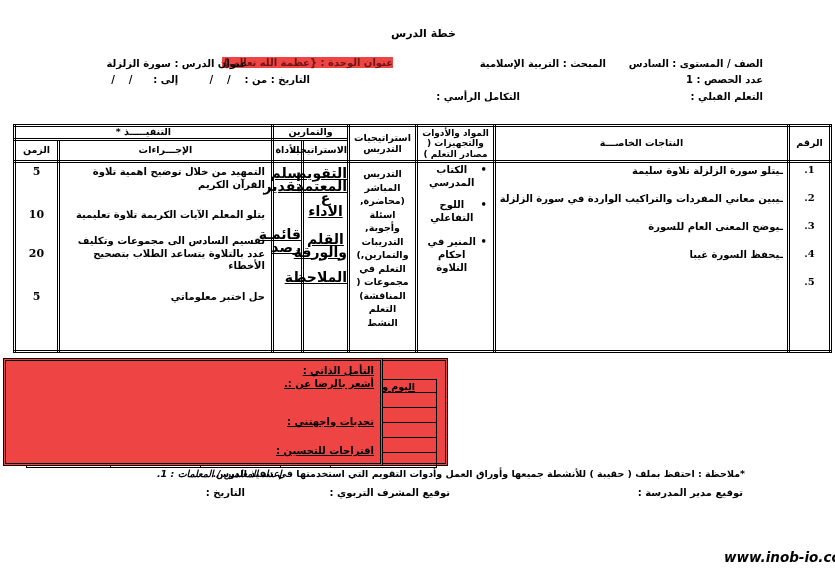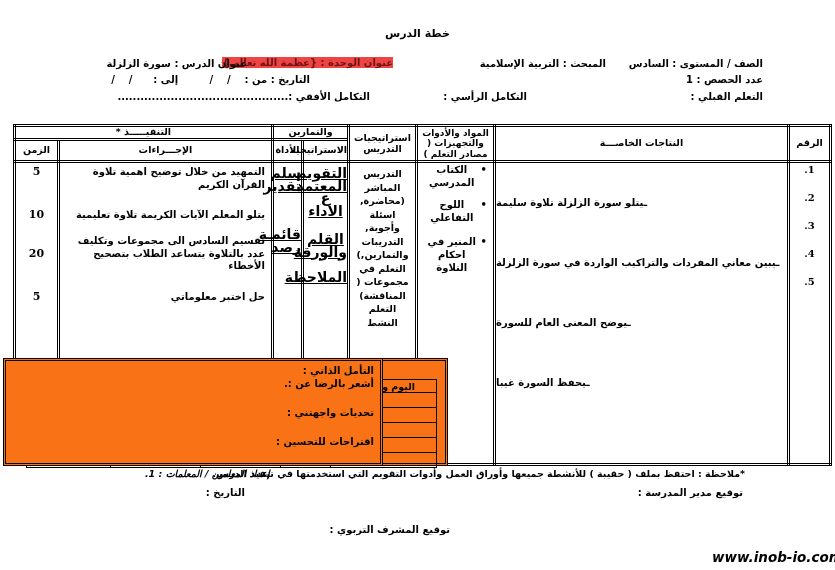--- a/index.html
+++ b/index.html
@@ -2,58 +2,58 @@
 <html lang="ar"><head>
 <meta charset="utf-8">
 <style>
   * { box-sizing: border-box; }
   body { margin: 0; background: #fff; }
   .page {
     position: relative; width: 835px; height: 570px; background: #fff;
     font-family: "DejaVu Sans", sans-serif; font-weight: bold; color: #000;
     direction: rtl; overflow: hidden; font-size: 10px;
   }
-  .abs { position: absolute; white-space: nowrap; }
+  .abs { position: absolute; white-space: nowrap; padding-left: 12px; }
   .doc-title { top: 27px; left: 0; width: 100%; text-align: center; font-size: 11px; }
   .hl { background: #ef4444; color: #6e1414; padding: 0 0; }
   .pre { white-space: pre; text-align: center; }
 
   
   table.main {
     position: absolute; top: 124px; right: 3px; width: 816px;
     border-collapse: collapse; table-layout: fixed; direction: rtl;
   }
   table.main th, table.main td { border: 3px double #000; padding: 0; }
   table.main thead th { font-size: 9.5px; text-align: center; vertical-align: middle; line-height: 1.15; }
   table.main tbody td { vertical-align: top; font-size: 10px; }
   .rowline { height: 28px; line-height: 14px; overflow: hidden; }
   .num-cell .rowline { text-align: center; font-family: "DejaVu Serif", serif; }
-  .out-cell .rowline { text-align: left; padding-right: 4px; padding-top: 1px; margin-top: 32px; }
+  .out-cell .rowline { text-align: right; padding-right: 4px; padding-top: 1px; }
   .pad-top { padding-top: 5px; }
   .mat-item { display: flex; gap: 3px; justify-content: flex-start; padding-right: 6px; text-align: center; line-height: 13px; margin-bottom: 9px; }
   .mat-item .btxt { flex: 1; padding-left: 8px; }
   .strat-cell { text-align: center; font-size: 9.5px; line-height: 13.5px; padding: 4px 2px 0 2px; }
   .eval-block { text-align: center; font-size: 14px; line-height: 12.5px; text-decoration: underline; }
   .proc-block { text-align: right; padding: 3px 6px 0 2px; line-height: 12.5px; overflow: hidden; }
   .time-block { text-align: center; font-family: "DejaVu Serif", serif; font-size: 11px; overflow: hidden; padding-top: 2px; }
   .h43 { height: 43px; } .h26 { height: 26px; } .h56 { height: 56px; } .h60 { height: 60px; }
   .t-pad { padding-top: 15px; }
 
   
-  .dbox { position: absolute; border: 3px double #000; background: #f97316; }
+  .dbox { position: absolute; border: 3px double #000; background: #ef4444; text-decoration: underline; }
   .followup-box { top: 358px; right: 387px; width: 433px; height: 108px; padding-top: 2px; }
   .followup-title { text-align: center; font-size: 10px; height: 15px; }
   table.fu { margin: 1px auto 0; width: 410px; border-collapse: collapse; table-layout: fixed; direction: rtl; }
   table.fu th, table.fu td { border: 1px solid #000; padding: 0; }
   table.fu th { font-size: 9.5px; height: 13px; text-align: center; }
   table.fu td { height: 15px; }
   .reflect-box { top: 358px; left: 3px; width: 380px; height: 108px; padding: 3px 6px; font-size: 10px; line-height: 13px; }
   .reflect-box .r1 { margin-top: 0; }
   .reflect-box .r2 { margin-top: 0; }
-  .reflect-box .r3 { margin-top: 16px; }
+  .reflect-box .r3 { margin-top: 25px; }
   .reflect-box .r4 { margin-top: 16px; }
 
   .footnote { font-size: 9.5px; }
   .watermark { font-family: "DejaVu Sans", sans-serif; font-style: italic; font-weight: bold; font-size: 13.5px; direction: ltr; }
 </style>
 </head>
 <body>
 
 <div class="page">
 
@@ -61,22 +61,21 @@
 
   <span class="abs" style="top:58px; right:72px;">الصف / المستوى : السادس</span>
   <span class="abs" style="top:58px; right:229px;">المبحث : التربية الإسلامية</span>
   <span class="abs hl" style="top:57px; right:442px;">عنوان الوحدة : {عظمة الله تعالى}</span>
   <span class="abs" style="top:58px; right:588px;">عنوان الدرس : سورة الزلزلة</span>
 
   <span class="abs" style="top:74px; right:72px;">عدد الحصص : 1</span>
   <span class="abs pre" style="top:74px; right:525px;">التاريخ : من :    /    /         إلى :      /    /</span>
 
   <span class="abs" style="top:91px; right:72px;">التعلم القبلي :</span>
-  <span class="abs" style="top:91px; right:308px;">التكامل الرأسي :</span>
-  <span class="abs" style="top:91px; right:465px;">التكامل الأفقي :.............................................</span>
+  <span class="abs" style="top:91px; right:315px;">التكامل الرأسي :</span>
 
   <table class="main">
     <colgroup>
       <col style="width:42px">
         <col style="width:294px">
         <col style="width:78px">
         <col style="width:68px">
       <col style="width:46px">
         <col style="width:30px">
         <col style="width:214px">
@@ -219,18 +218,18 @@
     <div class="r1">التأمل الذاتي :</div>
     <div class="r2">أشعر بالرضا عن  :.</div>
     <div class="r3">تحديات واجهتني :</div>
     <div class="r4">اقتراحات للتحسين :</div>
   </div>
 
   <span class="abs footnote" style="top:468px; right:90px;margin-left:12px;">*ملاحظة : احتفظ بملف ( حقيبة ) للأنشطة جميعها وأوراق العمل وأدوات التقويم التي استخدمتها في تنفيذ الدرس.</span>
   <span class="abs footnote" style="top:468px; left:145px;font-style:italic;">إعداد المعلمين / المعلمات : 1.</span>
 
   <span class="abs" style="top:487px; right:92px;">توقيع مدير المدرسة :</span>
-  <span class="abs" style="top:487px; right:385px;margin-top:37px;">توقيع المشرف التربوي :</span>
+  <span class="abs" style="top:487px; right:385px;">توقيع المشرف التربوي :</span>
   <span class="abs" style="top:487px; right:590px;">التاريخ :</span>
 
   <span class="abs watermark" style="top:549px; left:712px;">www.inob-io.com</span>
 
 </div>
 
 </body></html>

